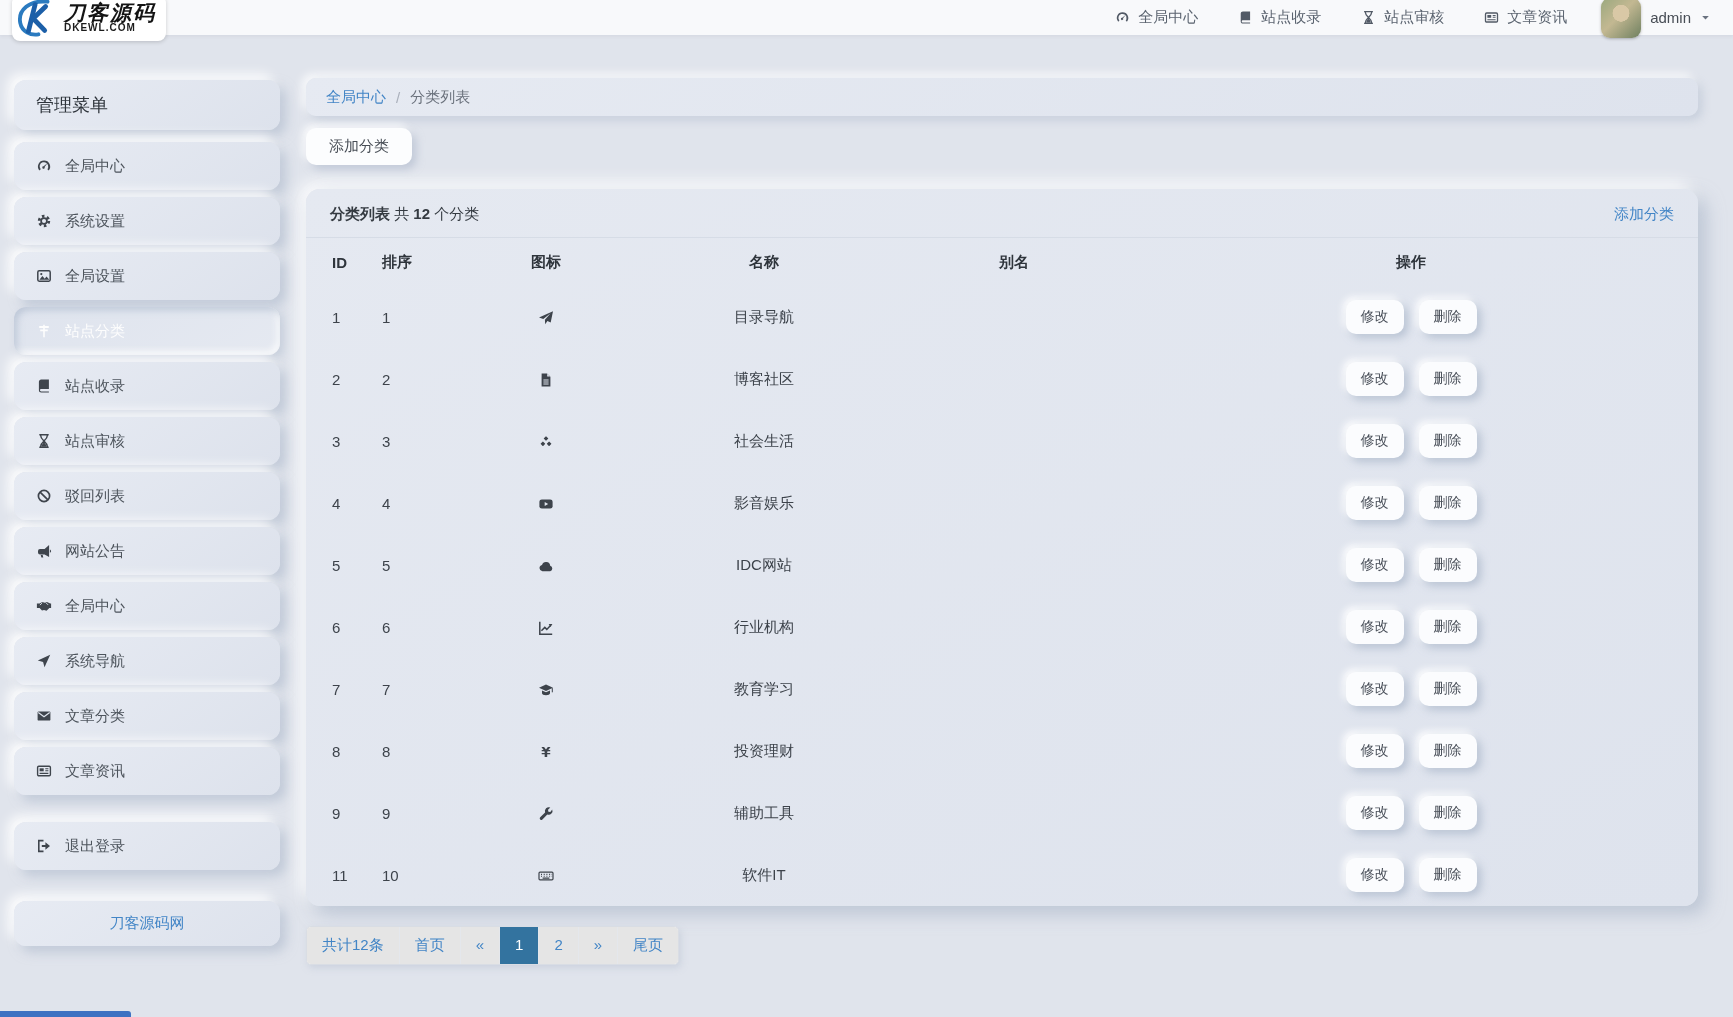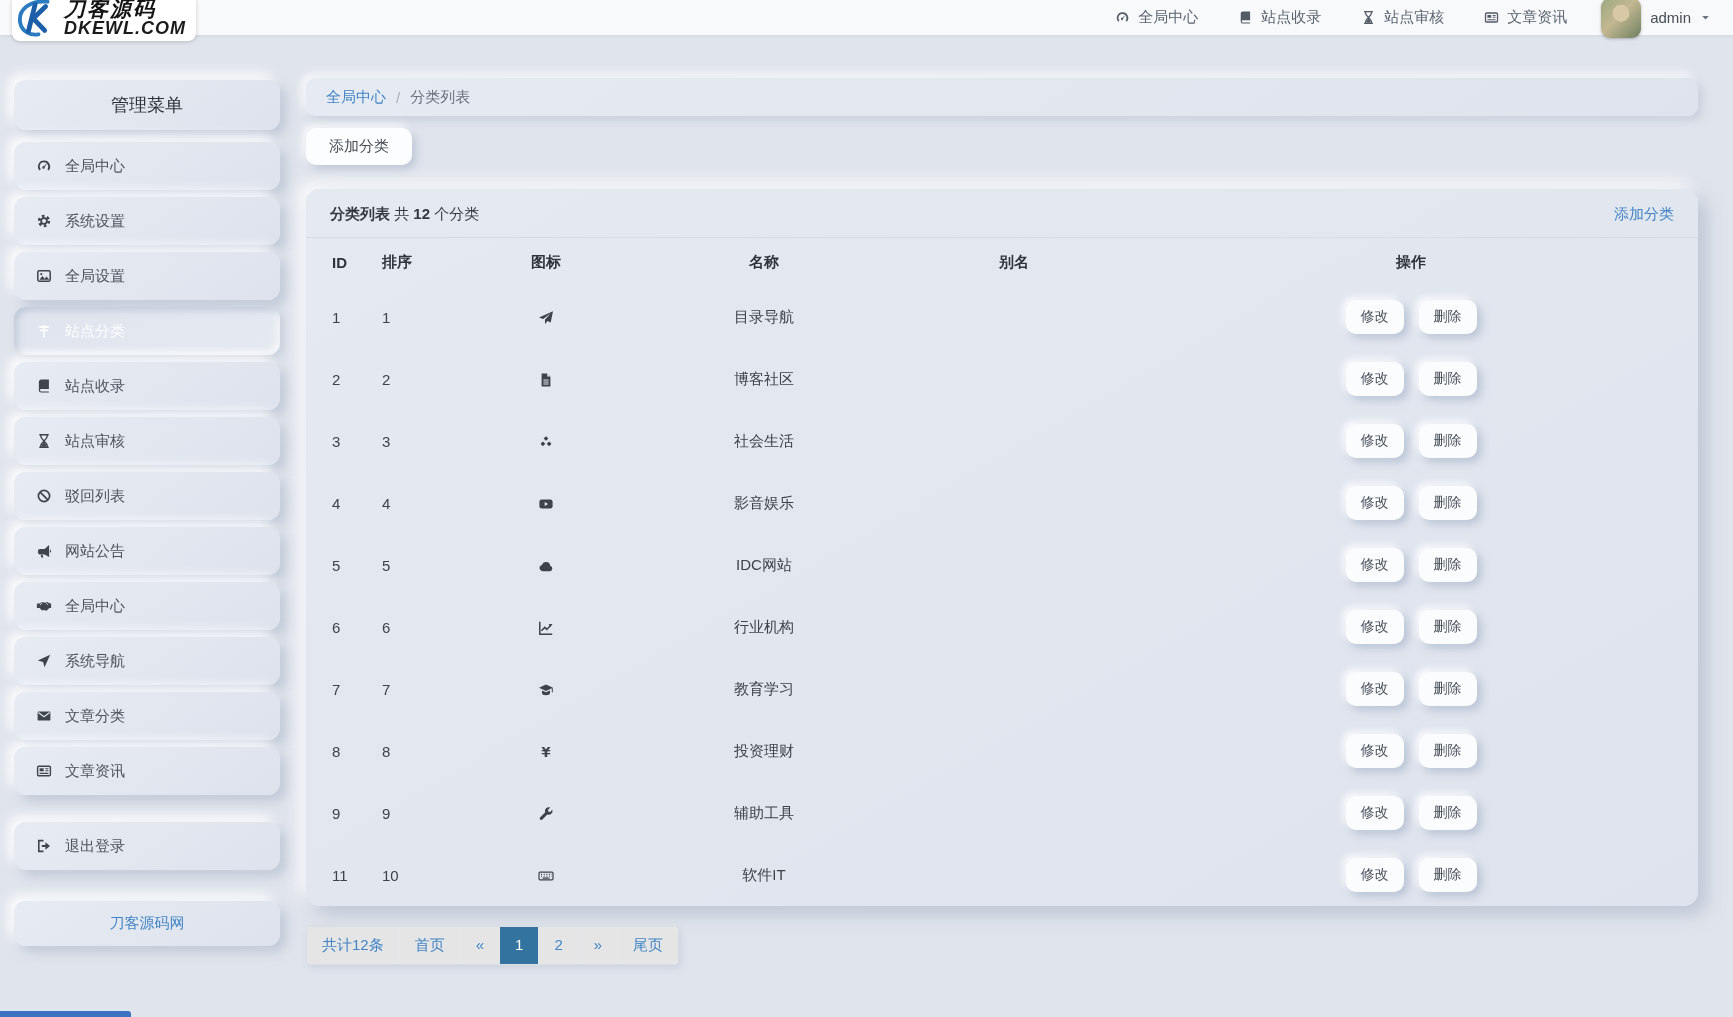--- a/index.html
+++ b/index.html
@@ -12,39 +12,38 @@
   
   .navbar {
     height:35px; background:#f8f9fb; display:flex; align-items:center;
     padding:0 22px 0 12px; box-shadow:0 1px 4px rgba(60,70,90,.08);
     position:relative; z-index:5;
   }
   .logo { display:flex; align-items:center; gap:4px; background:#ffffff;
     border-radius:8px; padding:2px 10px 2px 2px; box-shadow:0 1px 4px rgba(0,0,0,.18); cursor:pointer;}
   .logo-text { display:flex; flex-direction:column; line-height:1; }
   .logo-cn { font-weight:900; font-style:italic; font-size:21px; color:#141414; letter-spacing:2px;}
-  .logo-en { font-weight:900; font-style:italic; font-size:18px; color:#1b1b1b; letter-spacing:1px; margin-top:0;}
+  .logo-en { font-weight:900; font-size:10px; color:#1b1b1b; letter-spacing:1px; margin-top:0;}
   .nav-items { margin-left:auto; display:flex; align-items:center; gap:40px; }
   .nav-item { display:flex; align-items:center; gap:8px; color:#5b6470; font-size:15px; cursor:pointer; }
   .nav-item .icon { color:#525a66; }
   .user { display:flex; align-items:center; gap:9px; margin-left:34px; cursor:pointer; }
   .avatar { width:40px; height:40px; border-radius:9px;
     background:
       radial-gradient(circle at 50% 38%, #d9c8a6 0 26%, transparent 27%),
       linear-gradient(135deg,#9aa87e 0%, #c3b892 45%, #6f8060 100%);
     box-shadow:0 1px 3px rgba(0,0,0,.25);}
   .user span { font-size:15px; color:#474d55; }
   .user .caret { color:#6a7280; }
 
   
   .neo {
     background:linear-gradient(145deg,#e7ebf3,#dde2ec);
     border-radius:12px;
     box-shadow:6px 6px 12px rgba(166,179,199,.55), -6px -6px 12px rgba(255,255,255,.92);
-    text-align:center;
   }
 
   
   .sidebar { position:absolute; left:14px; top:80px; width:266px; }
   .side-header { padding:13px 22px; font-size:18px; color:#2e343b; margin-bottom:12px; }
   .side-item {
     height:48px; display:flex; align-items:center; gap:13px; padding:0 22px;
     font-size:15px; color:#4d545c; cursor:pointer; margin-bottom:7px;
   }
   .side-item .icon { color:#3f454d; flex:0 0 auto; }

